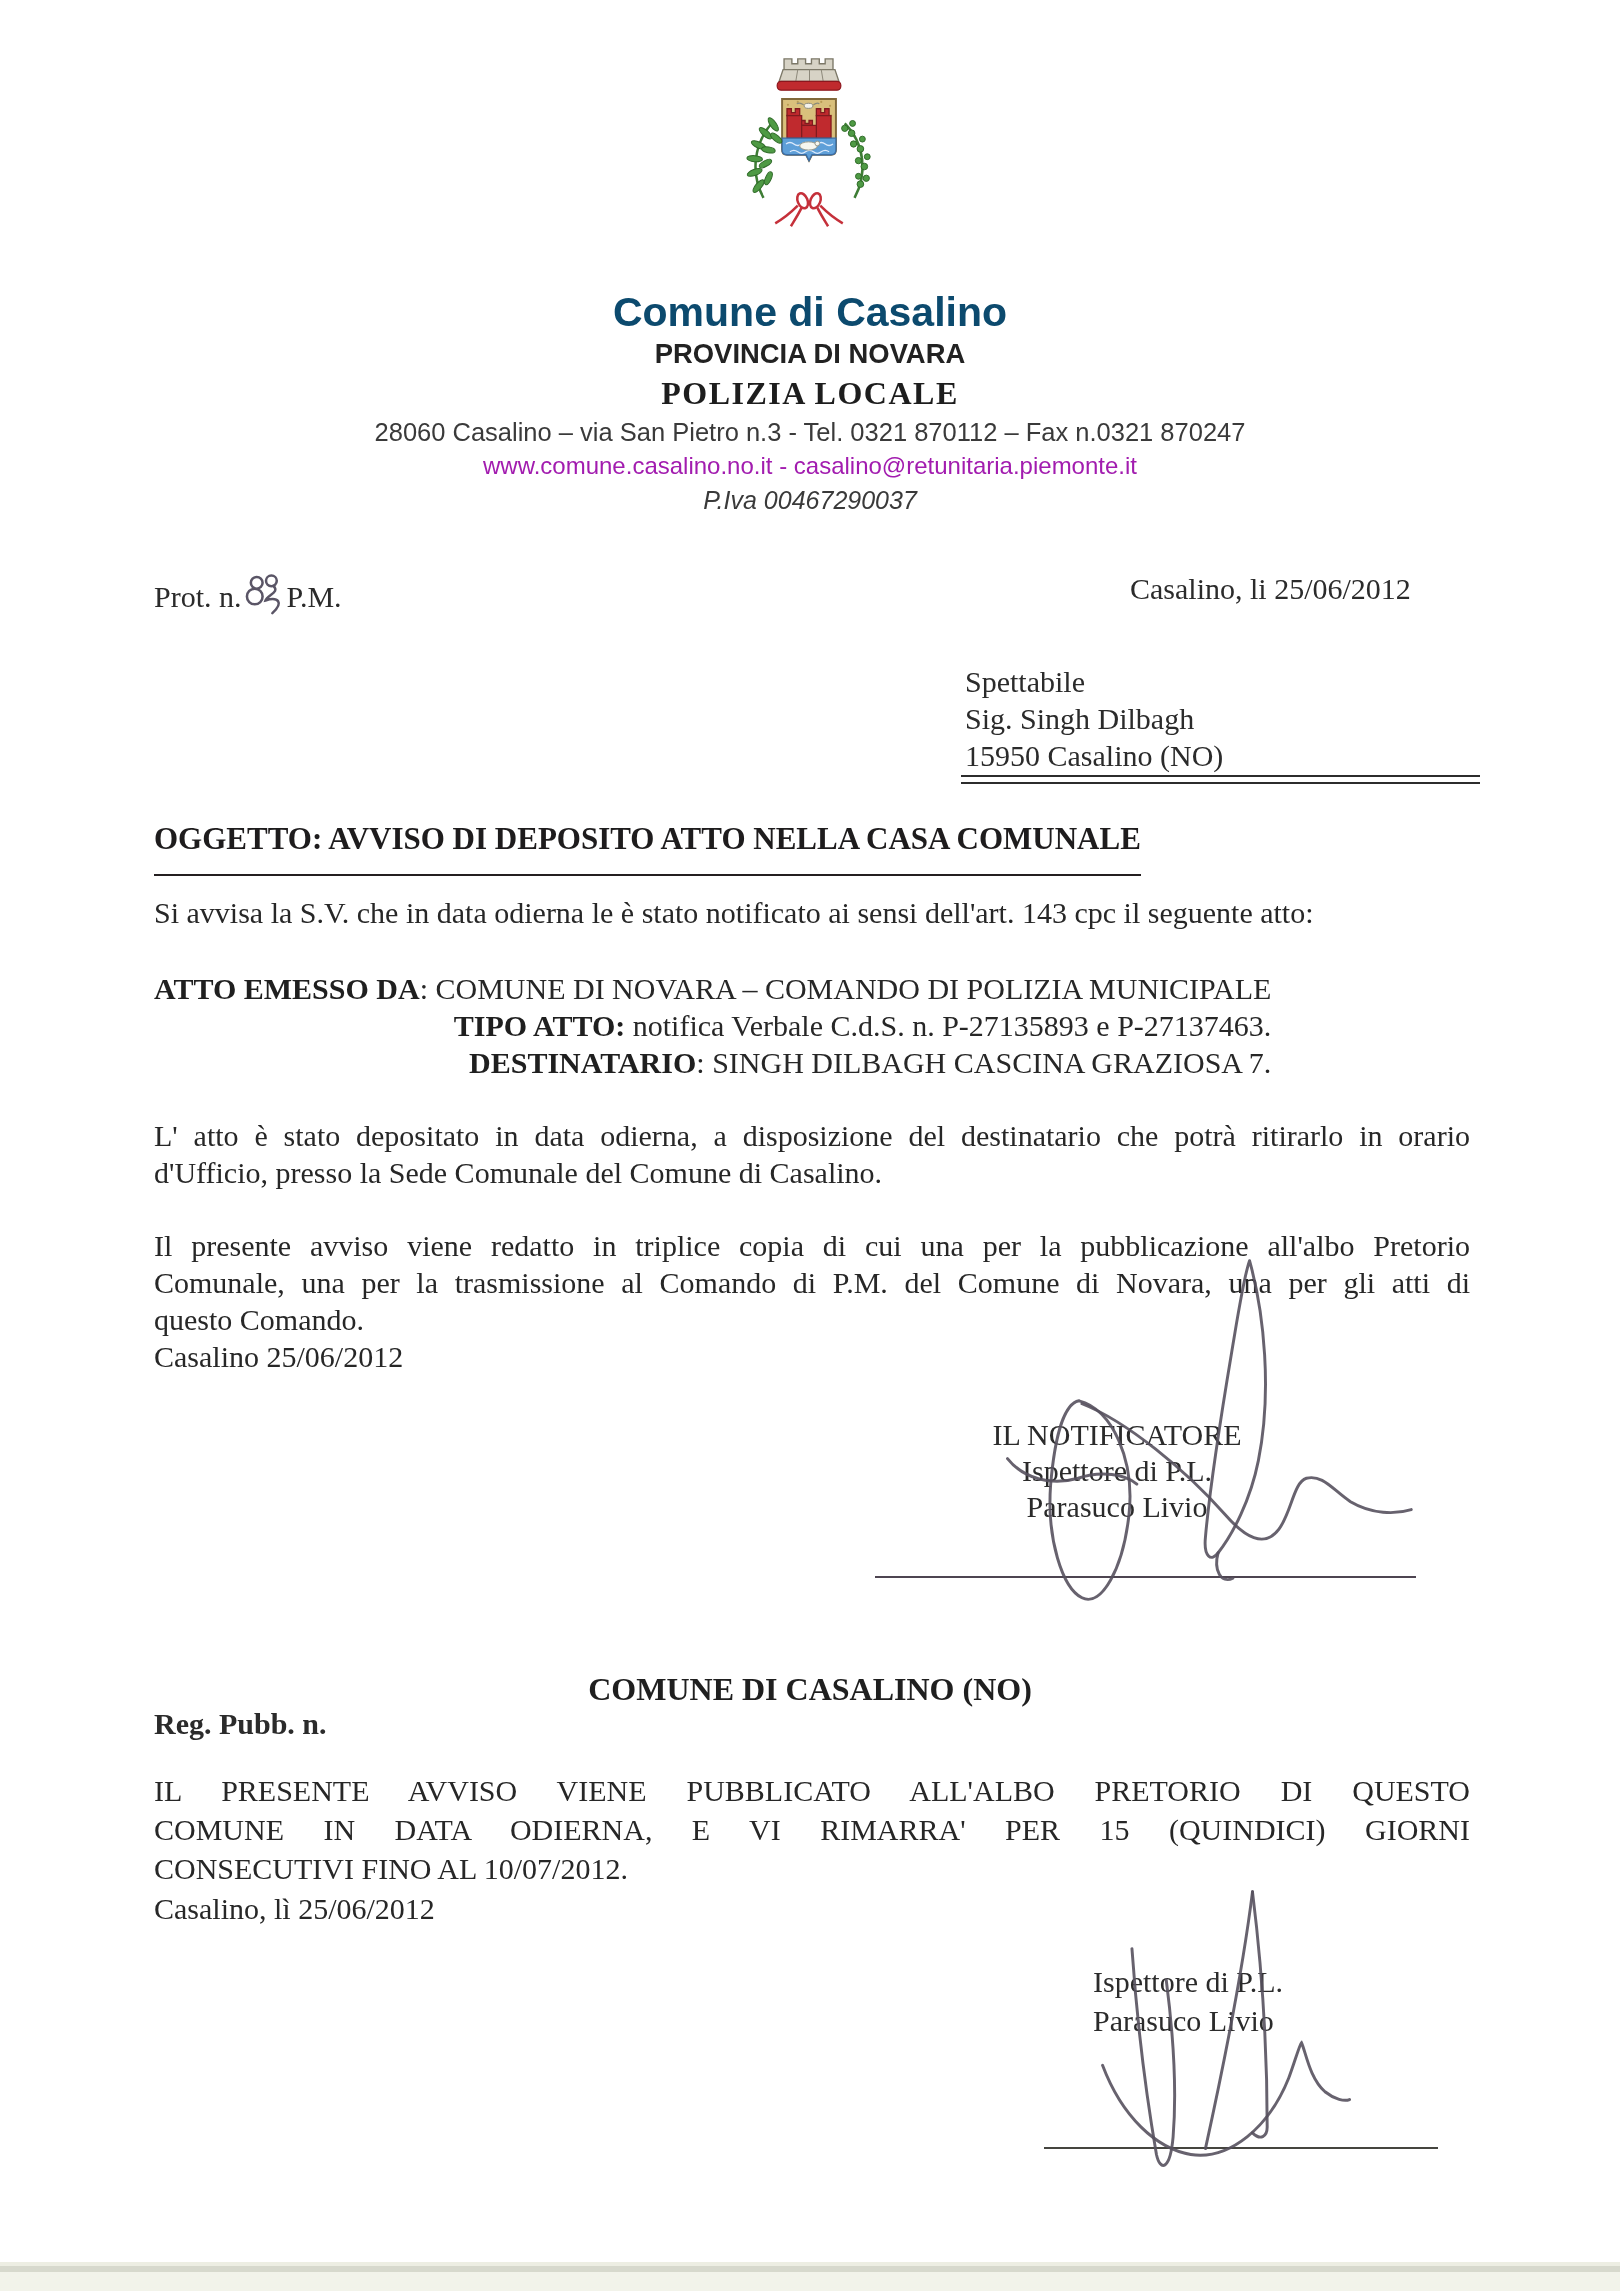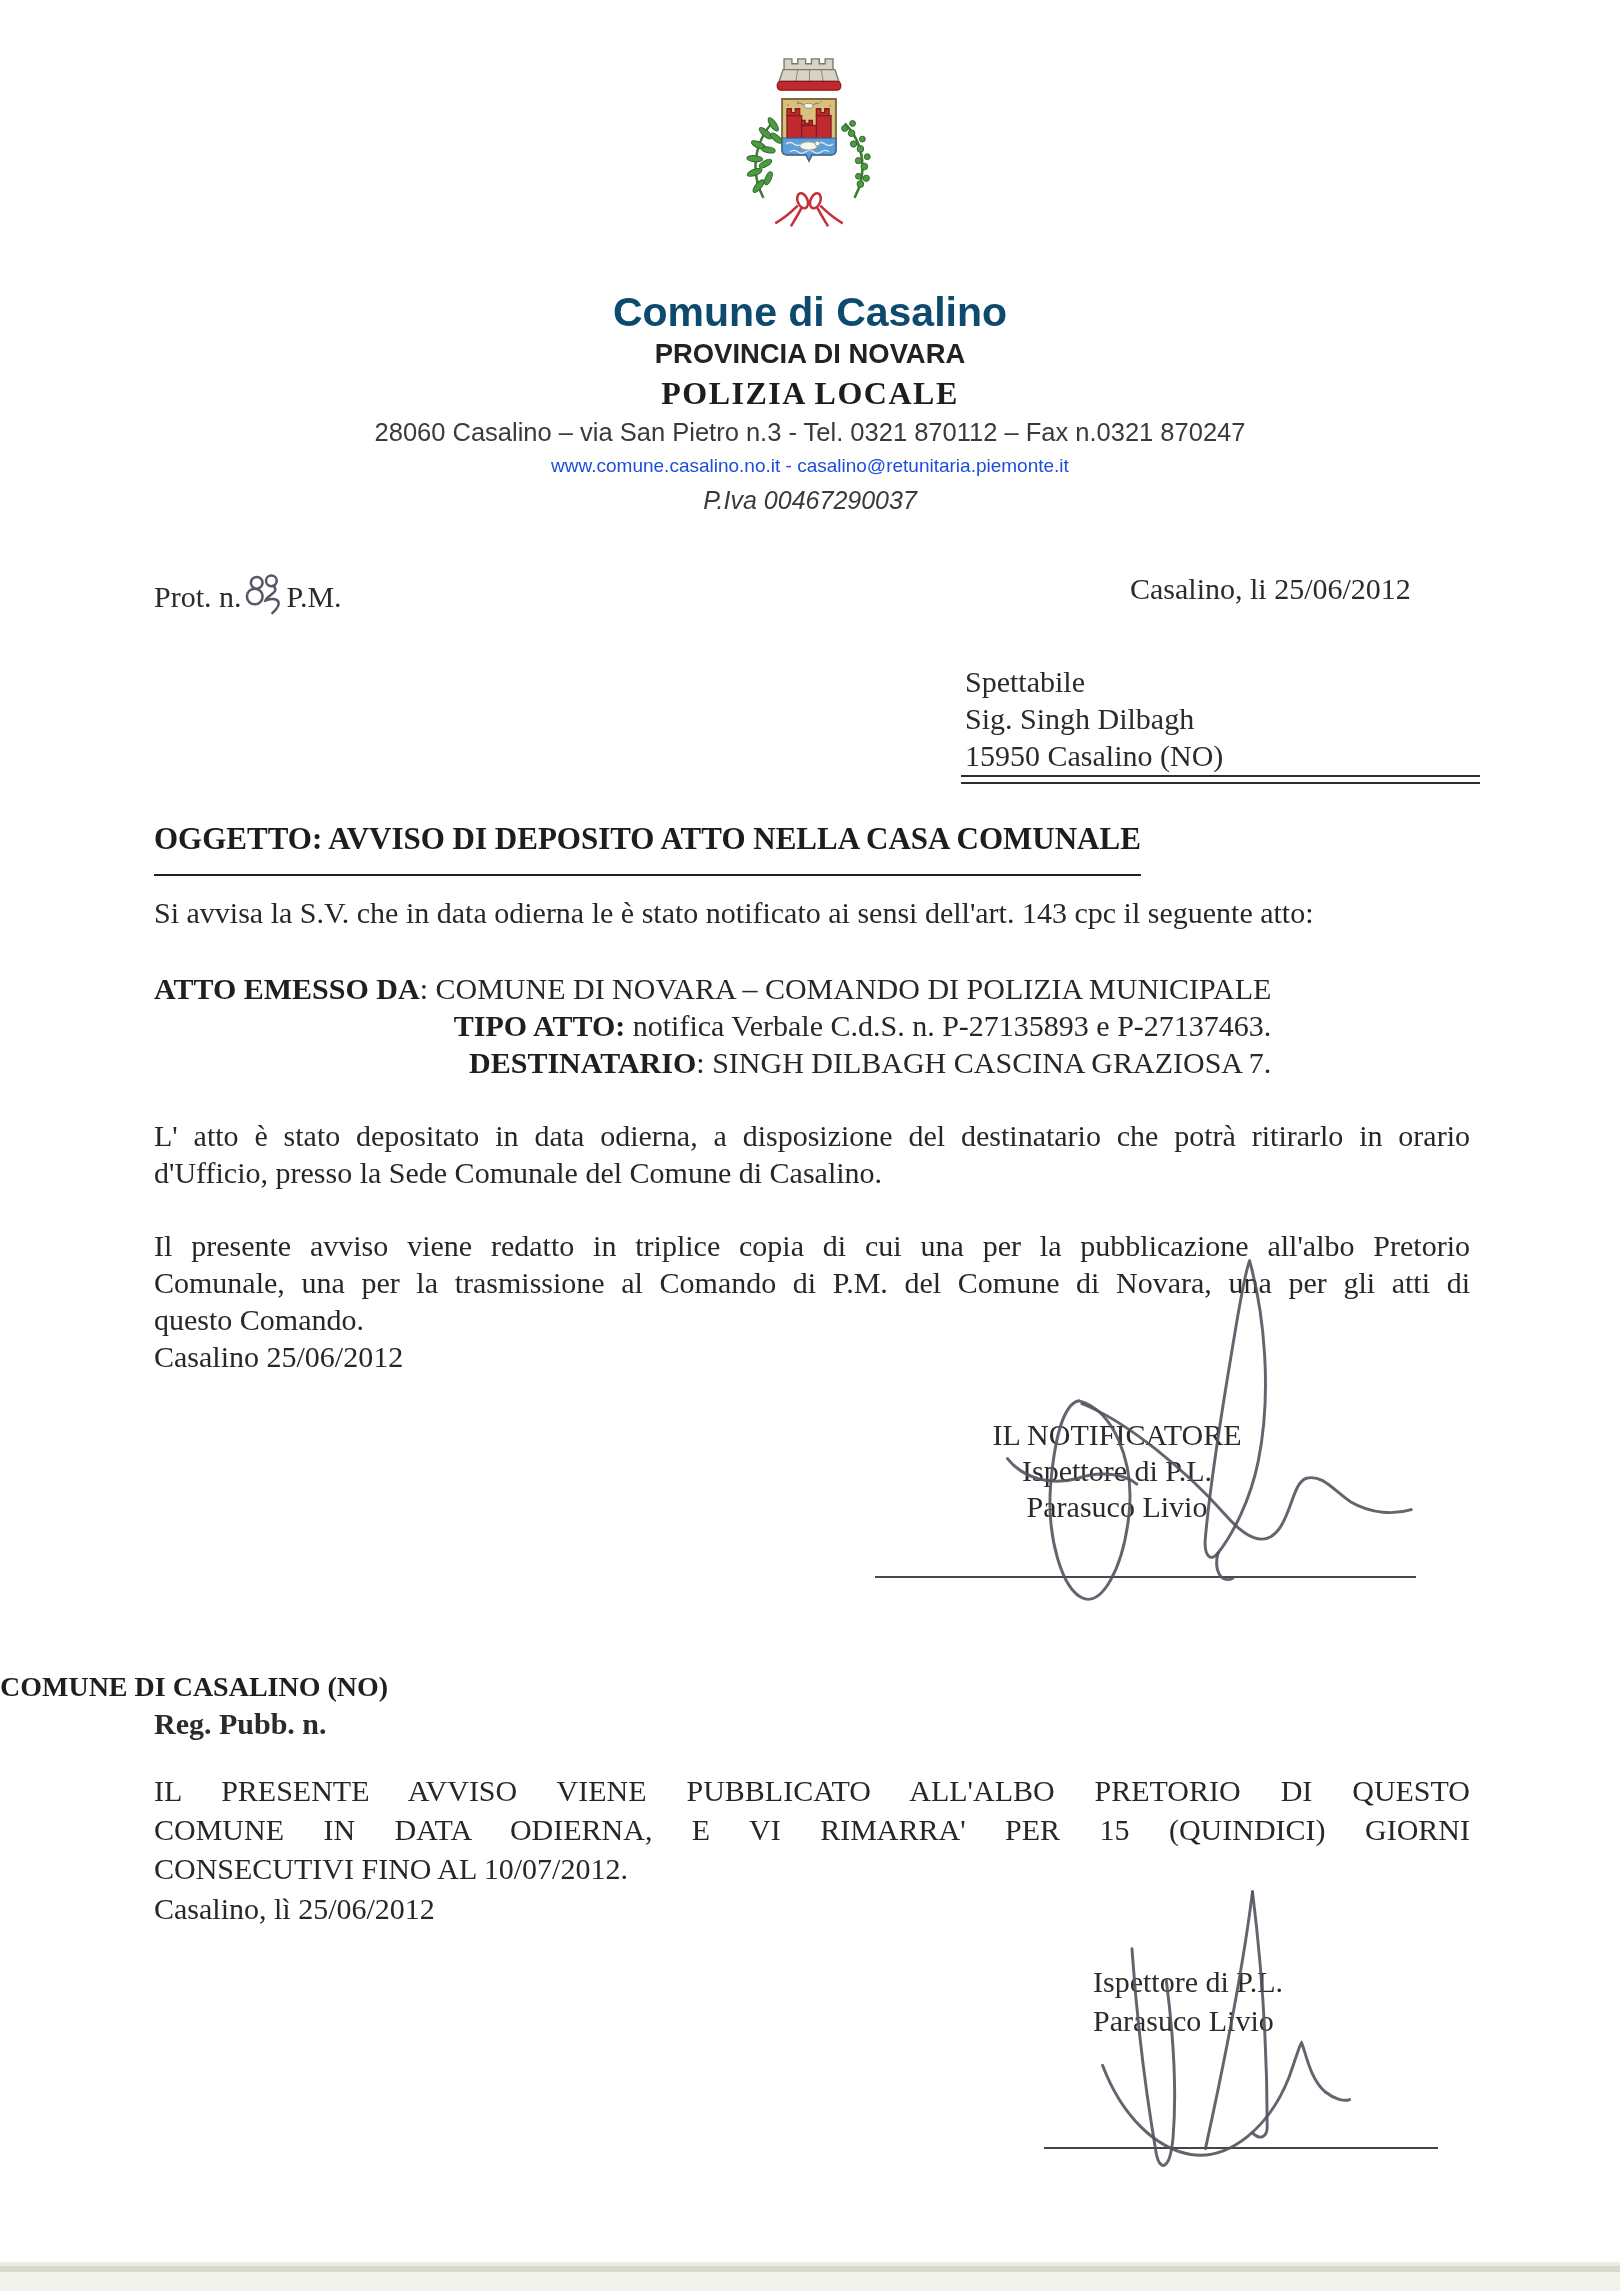--- a/index.html
+++ b/index.html
@@ -12,21 +12,21 @@
   .page{position:absolute;inset:0;overflow:hidden;}
   .sans{font-family:"Liberation Sans","DejaVu Sans",sans-serif;}
 
   
   .crest{position:absolute;top:51px;left:733px;}
   .hdr{position:absolute;top:290px;left:0;width:100%;text-align:center;}
   .hdr-municipality{font-size:41px;font-weight:bold;color:#0c4a6e;line-height:45px;}
   .hdr-province{font-size:27.4px;font-weight:bold;color:#222;line-height:37px;}
   .hdr-dept{font-size:32px;font-weight:bold;letter-spacing:1.5px;line-height:43px;color:#1d1d1d;}
   .hdr-address{font-size:25.5px;color:#3a3a3a;line-height:34px;}
-  .hdr-web{font-size:19px;color:#1d4ed8;line-height:34px;}
+  .hdr-web{font-size:24px;color:#a21caf;line-height:34px;}
   .hdr-vat{font-size:25px;color:#3a3a3a;font-style:italic;line-height:34px;}
 
   .abs{position:absolute;}
   .body-text{font-size:30px;line-height:37px;color:#272727;}
 
   .prot-line{top:572px;left:154px;font-size:30px;}
   .prot-hand{display:inline-block;vertical-align:-13.7px;margin:0 -2px 0 2px;}
   .date1{top:572px;left:1130px;font-size:30px;}
 
   .recipient{top:663px;left:965px;font-size:30px;line-height:37px;}
@@ -42,21 +42,21 @@
   .act b{font-weight:bold;color:#1f1f1f;}
 
   .para{width:1316px;}
   .jline{text-align:justify;text-align-last:justify;}
   .deposit{top:1117px;left:154px;}
   .copies{top:1227px;left:154px;}
 
   .notifier{top:1417px;left:970px;width:294px;text-align:center;font-size:30px;line-height:36px;}
   .sig-rule-1{top:1576px;left:875px;width:541px;border-top:2px solid #4e4551;}
 
-  .pub-heading{top:1671px;left:0;width:100%;text-align:left;font-size:28px;font-weight:bold;color:#1f1f1f;}
+  .pub-heading{top:1671px;left:0;width:100%;text-align:center;font-size:32px;font-weight:bold;color:#1f1f1f;}
   .reg-label{top:1707px;left:154px;font-size:30px;font-weight:bold;}
   .pub{top:1743px;left:154px;line-height:39px;margin-top:28px;}
   .date2{top:1890px;left:154px;}
   .inspector2{top:1962px;left:1093px;font-size:30px;line-height:39px;}
   .sig-rule-2{top:2147px;left:1044px;width:394px;border-top:2px solid #45453f;}
 
   .sig-overlay{position:absolute;inset:0;pointer-events:none;}
   .sig-overlay path{fill:none;stroke:var(--signature-ink,#56515e);stroke-width:3;stroke-linecap:round;opacity:.9;}
 
   .edge-strip-a{position:absolute;top:2262px;left:0;width:100%;height:3.9px;background:#e7e8da;opacity:.75;}

